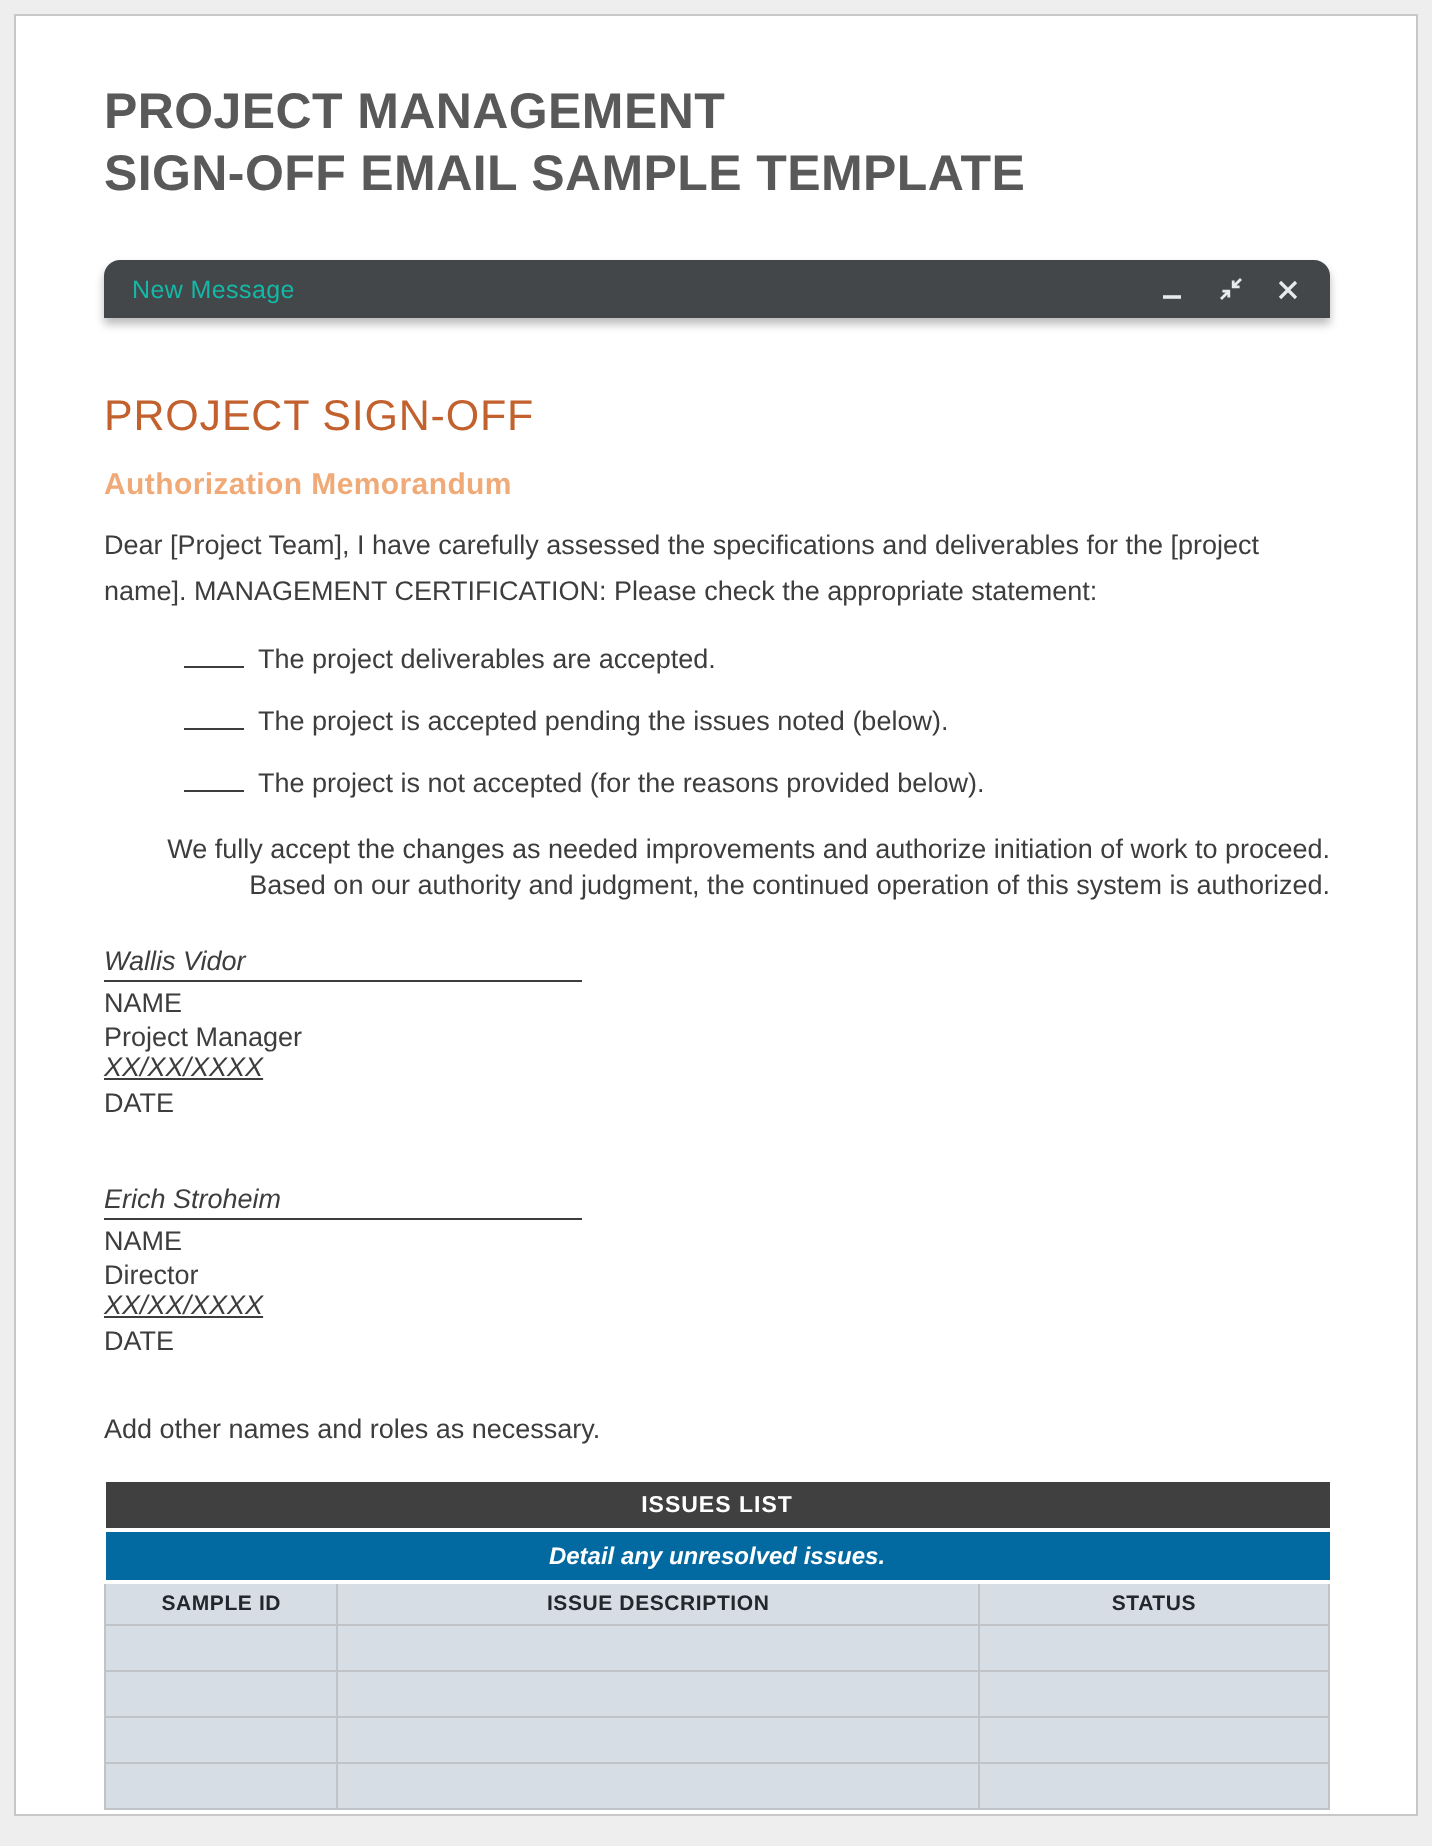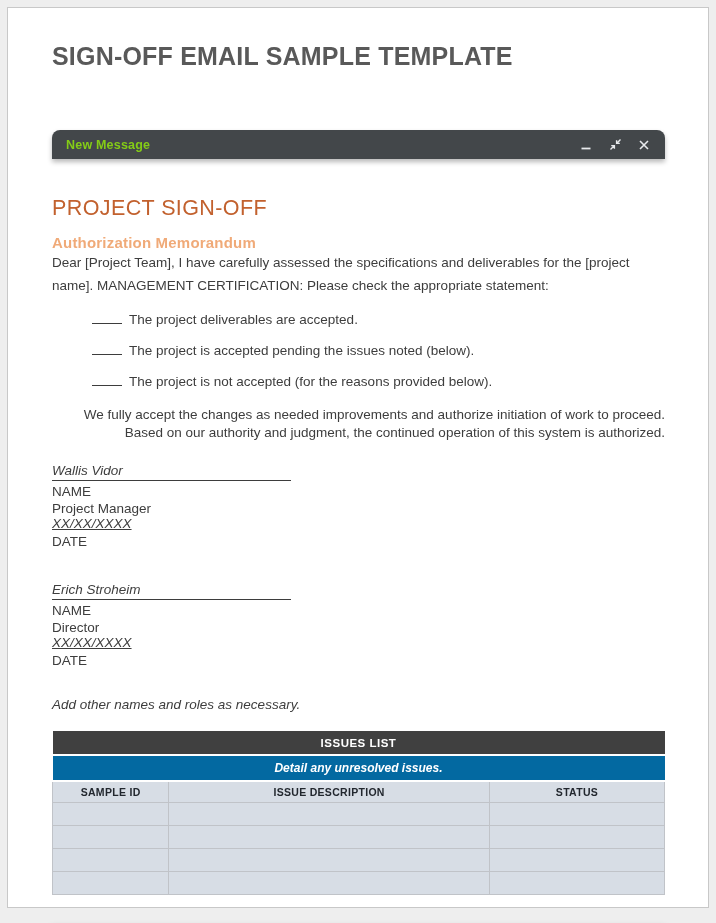--- a/index.html
+++ b/index.html
@@ -18,50 +18,50 @@
     padding:33px 0 0 44px;
     font-size:25px; line-height:31px; font-weight:bold;
     color:#595959; letter-spacing:0.2px;
   }
   .compose { position:absolute; left:44px; top:122px; width:613px; }
   .compose-bar {
     height:29px; background:#43474a; border-radius:8px 8px 0 0;
     display:flex; align-items:center; padding:0 14px;
     box-shadow:0 3px 5px rgba(0,0,0,0.28);
   }
-  .compose-bar .bar-title { color:#84cc16; font-size:12.5px; font-weight:bold; letter-spacing:0.2px;text-align:right; }
+  .compose-bar .bar-title { color:#14b8a6; font-size:12.5px; font-weight:normal; letter-spacing:0.2px;text-align:right; }
   .bar-icons { margin-left:auto; display:flex; align-items:center; gap:15px; }
   .bar-icon { color:#e8eaed; display:flex; align-items:center; justify-content:center; width:14px; height:14px; cursor:default; }
   .content { padding-top:37px; }
   h1.signoff {
     font-size:21.5px; font-weight:400; color:#c2612e; letter-spacing:0.4px;
   }
   h2.memo {
     margin-top:13px; font-size:15px; font-weight:bold; color:#f0aa78; letter-spacing:0.2px;
   }
-  p.intro { margin-top:0; font-size:13.5px; line-height:23px; color:#3d3d3d; }
+  p.intro { margin-top:10px; font-size:13.5px; line-height:23px; color:#3d3d3d; }
   .checklist { margin-top:15px; }
   .check-item { padding-left:40px; font-size:13.5px; margin-bottom:16px; color:#3d3d3d; }
   .blank {
     display:inline-block; width:30px; height:12px;
     border-bottom:1px solid #3d3d3d; margin-right:7px;
   }
   p.accept { margin-top:17px; font-size:13.5px; line-height:17.5px; color:#3d3d3d;text-align:right; }
   .sig-block { margin-top:22px; display:flex; font-size:13.5px;flex-direction:column; }
   .sig-block.second { margin-top:33px; }
   .sig-left { width:368px; }
   .sig-name {
     font-style:italic; width:239px; padding-bottom:2px;
     border-bottom:1px solid #3d3d3d; color:#3d3d3d;
   }
   .sig-label { margin-top:3px; }
   .sig-role { margin-top:2px; }
   .sig-date { font-style:italic; text-decoration:underline; }
   .date-label { margin-top:3px; }
-  .note { margin-top:29px; font-style:italic; font-size:13.5px; }
+  .note { margin-top:29px; font-size:13.5px; }
   table.issues { margin-top:19px; width:100%; border-collapse:collapse; table-layout:fixed; }
   table.issues col.c1 { width:19%; }
   table.issues col.c2 { width:52.4%; }
   table.issues col.c3 { width:28.6%; }
   tr.t-title td {
     background:#404040; color:#ffffff; font-weight:bold; font-size:11.5px;
     text-align:center; height:24px; letter-spacing:0.5px; border-bottom:2px solid #ffffff;
   }
   tr.t-sub td {
     background:#0369a1; color:#ffffff; font-weight:bold; font-style:italic;
@@ -100,20 +100,21 @@
   .more-dots { display:flex; flex-direction:column; gap:2.5px; padding:4px; cursor:pointer; }
   .more-dots i { width:3px; height:3px; border-radius:50%; background:#5f6368; }
   svg.ic { display:block; }
 </style>
 </head>
 <body>
 
 <div class="page">
 
   <div class="doc-title">
+    <div>PROJECT MANAGEMENT</div>
     <div>SIGN-OFF EMAIL SAMPLE TEMPLATE</div>
   </div>
 
   <div class="compose">
 
     <div class="compose-bar">
       <span class="bar-title">New Message</span>
       <span class="bar-icons">
         <span class="bar-icon">
           <svg class="ic" width="12" height="12" viewBox="0 0 12 12">

